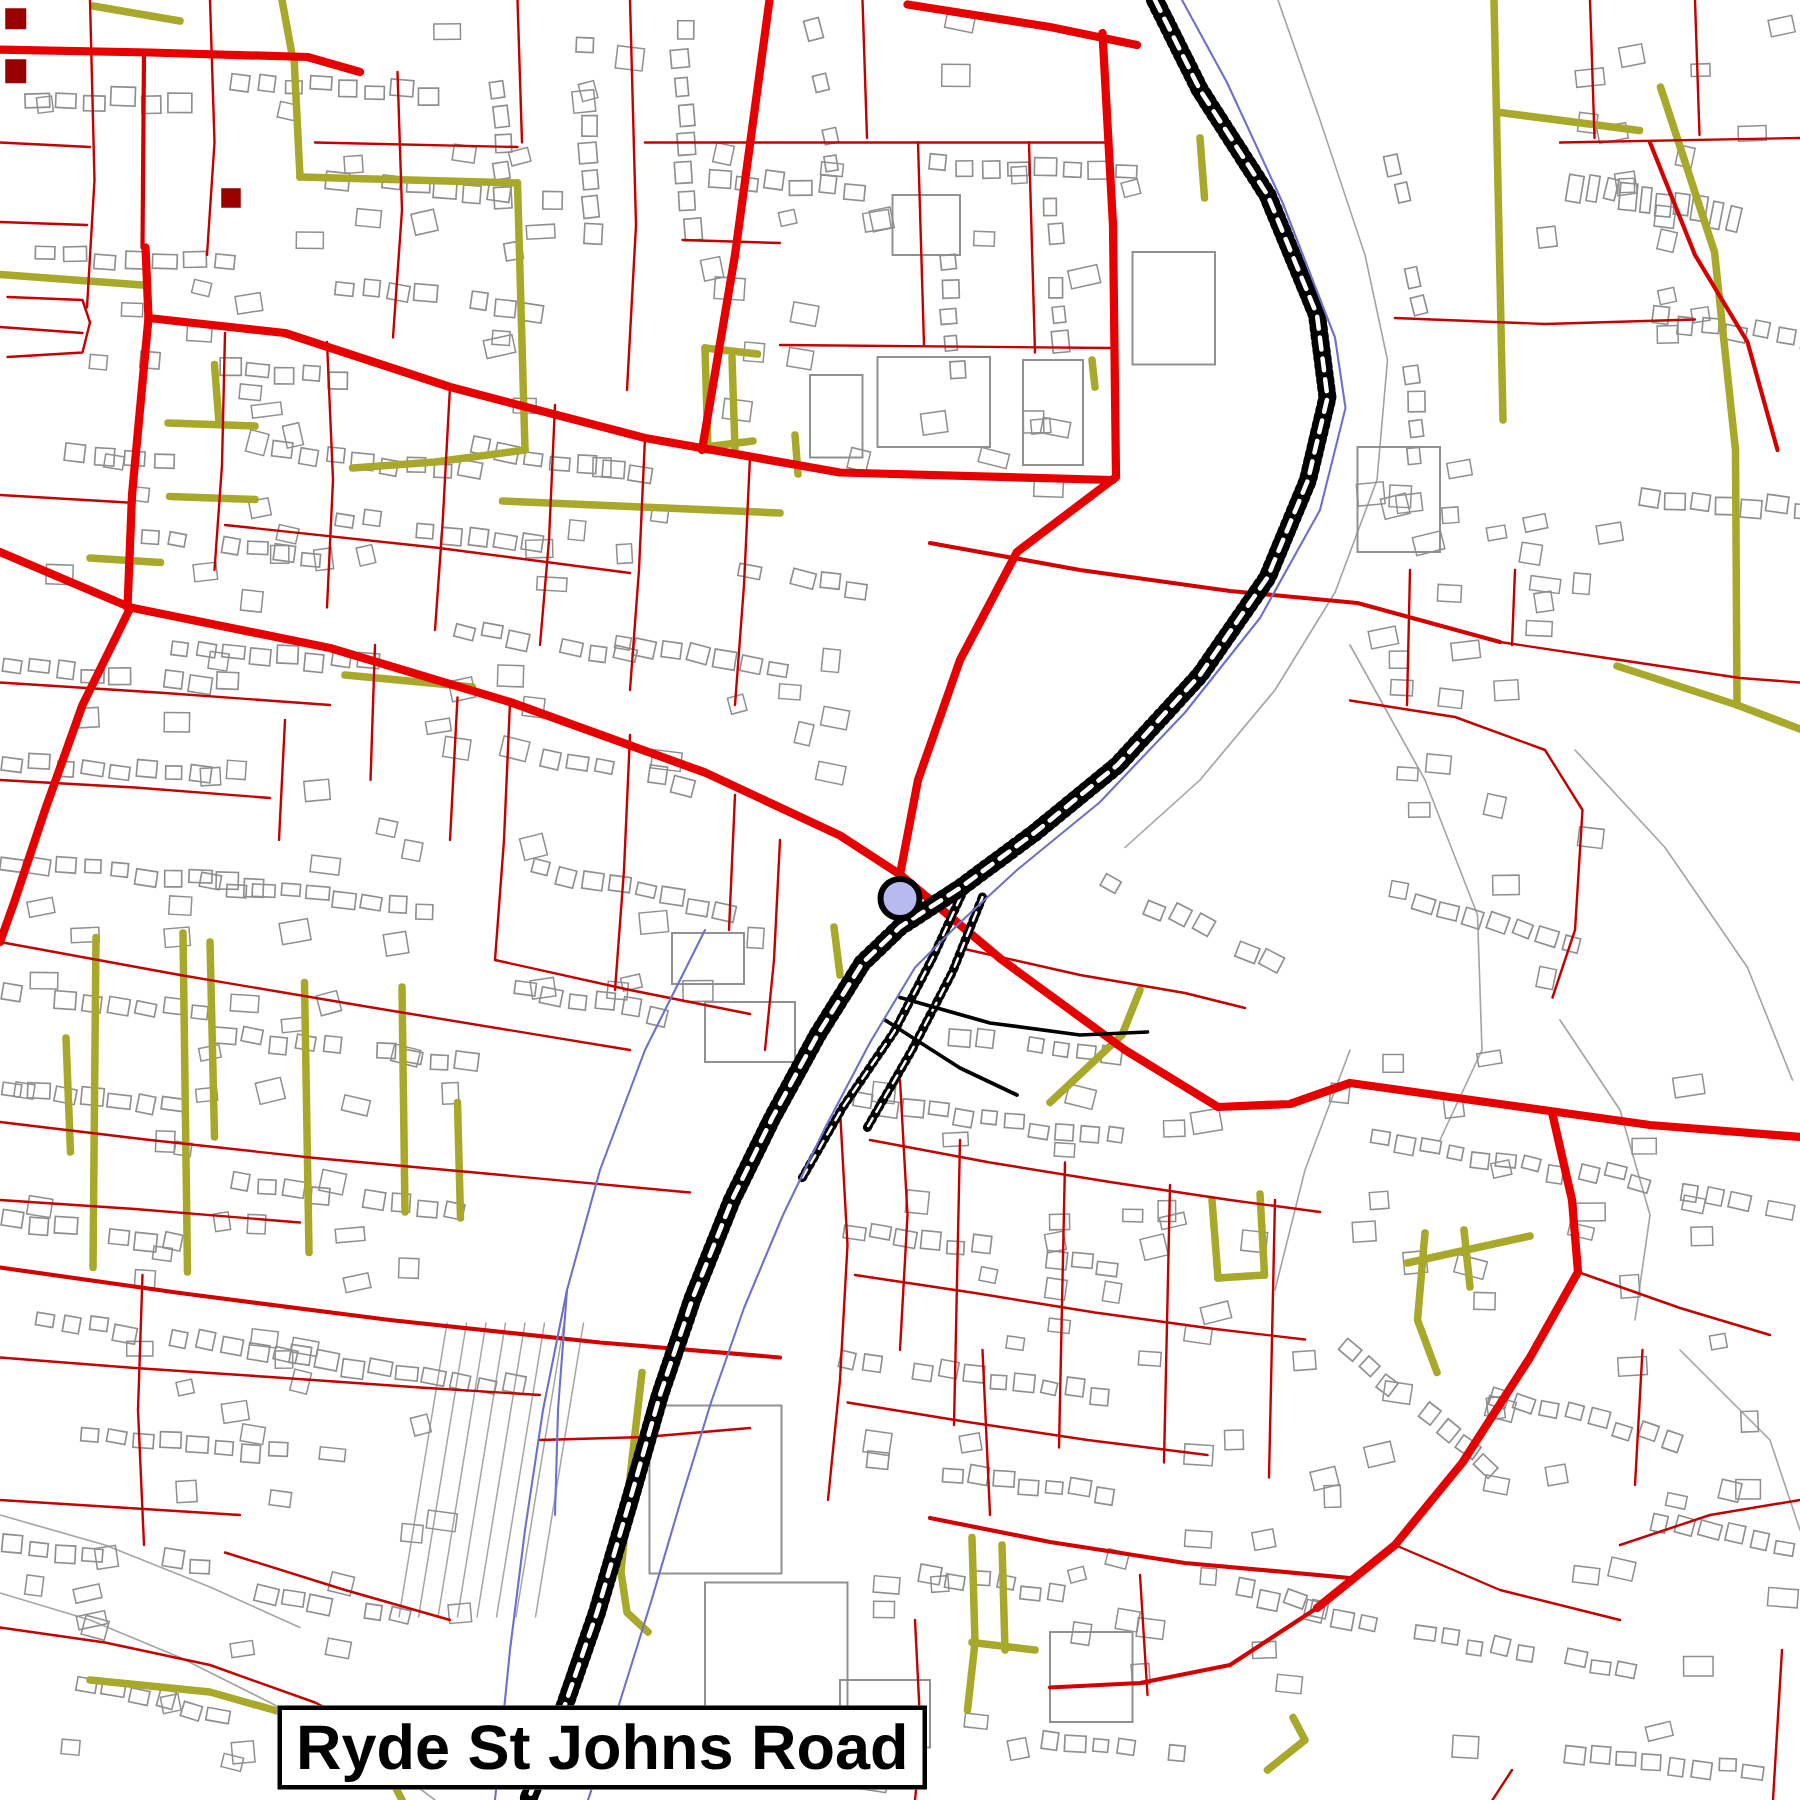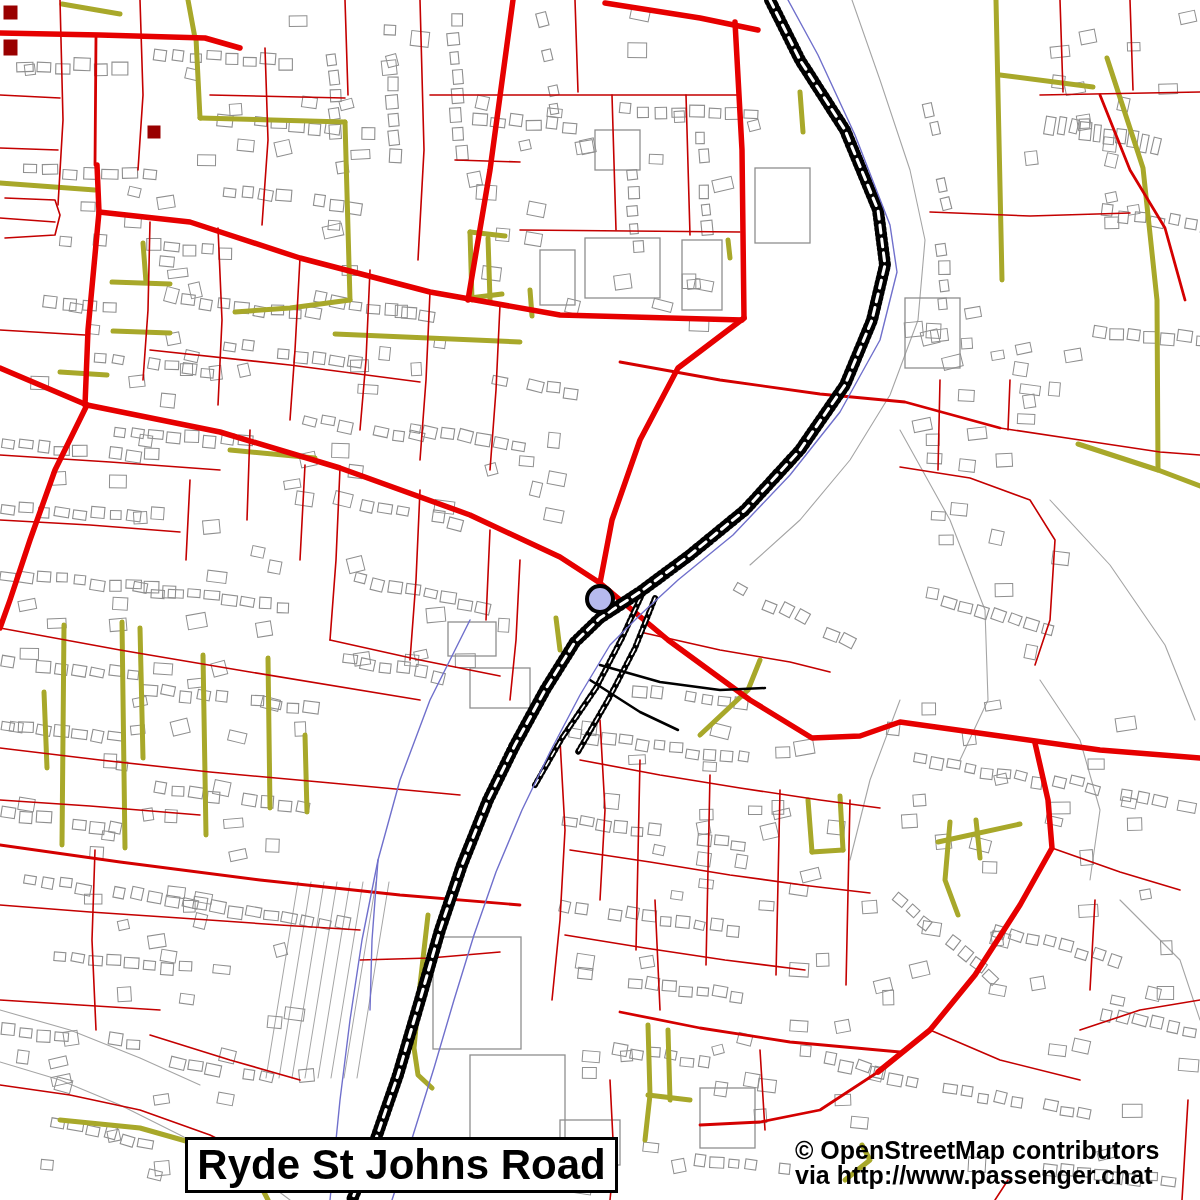--- a/index.html
+++ b/index.html
@@ -935,17 +935,13 @@
         <path d="M470 620 L 430 700 L 400 780 L 378 860 L 362 940 L 350 1020 L 340 1100 L 330 1200" fill="none" stroke="#7070cc" stroke-width="1.4" stroke-linecap="round" stroke-linejoin="round"></path>
         <path d="M378 860 L 372 940 L 370 1010" fill="none" stroke="#7070cc" stroke-width="1.4" stroke-linecap="round" stroke-linejoin="round"></path>
       </g>
       <circle cx="600" cy="599" r="13" fill="#b6baee" stroke="#000000" stroke-width="4"></circle>
     </svg>
 
   <div class="map-label-box">
     <span>Ryde St Johns Road</span>
   </div>
 
-  <div class="attribution">
-    <div>© OpenStreetMap contributors</div>
-    <div>via http://www.passenger.chat</div>
-  </div>
 </div>
 
 </body></html>

